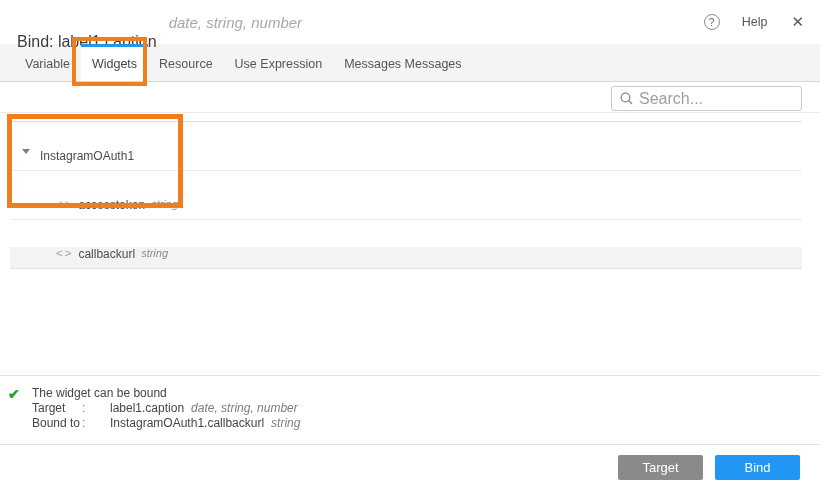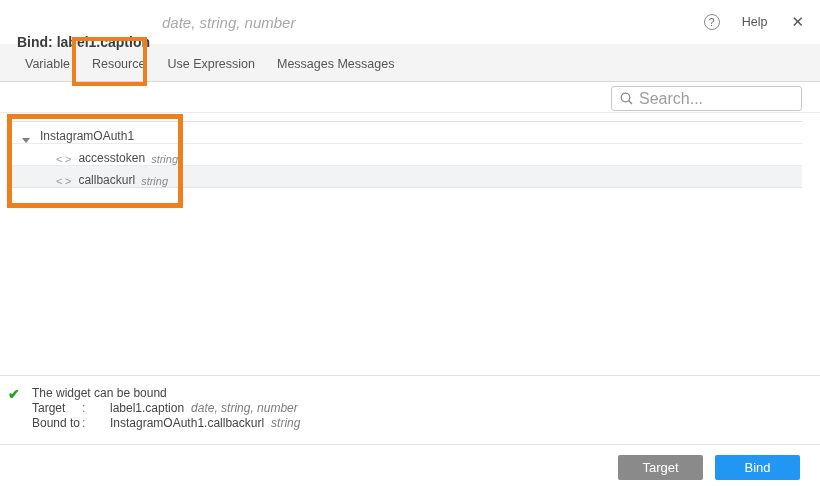--- a/index.html
+++ b/index.html
@@ -11,21 +11,21 @@
     background: #fff;
     overflow: hidden;
   }
 
   
   .header {
     height: 44px;
     display: flex; align-items: center;
     padding: 0 16px 0 17px;
   }
-  .title { font-size: 14px; font-weight: bold; color: #3c3c3c; margin-top: 40px; }
+  .title { font-size: 16px; font-weight: normal; color: #3c3c3c; margin-top: 40px; }
   .subtitle { font-size: 15px; font-style: italic; color: #a8a8a8; margin-left: 12px; }
   .header-right { margin-left: auto; display: flex; align-items: center; }
   .help-icon {
     width: 16px; height: 16px; border: 1px solid #8c8c8c; border-radius: 50%;
     font-size: 10.5px; color: #6e6e6e; text-align: center; line-height: 14px;
     display: inline-block;
   }
   .help-label { font-size: 12.5px; color: #555; margin-left: 22px; }
   .close-icon { font-size: 15px; color: #555; margin-left: 24px; cursor: pointer; }
 
@@ -72,24 +72,25 @@
     font-size: 16px; color: #444;
     margin-left: 6px; width: 150px; background: transparent;
   }
   .search-input::placeholder { color: #9e9e9e; }
 
   
   .tree-area { position: relative; height: 254px; }
   .tree-list { margin: 8px 18px 0 10px; border-top: 1px solid #e0e0e0; }
   .tree-row {
     height: 22px;
-    display: flex; align-items: flex-end;
+    display: flex; align-items: flex-start;
     border-bottom: 1px solid #e9ebec;
     font-size: 12px; color: #4d4d4d;
     cursor: pointer;
+    margin-top: 27px;
   }
   .tree-row.parent { padding-left: 12px; }
   .tree-row.child { padding-left: 46px; }
   .tree-row.selected { background: #f1f3f4; border-bottom: 1px solid #e0e2e3; }
   .caret-down {
     width: 0; height: 0;
     border-left: 4.5px solid transparent;
     border-right: 4.5px solid transparent;
     border-top: 5.5px solid #7f7f7f;
     display: inline-block;
@@ -148,20 +149,21 @@
     <span class="subtitle">date, string, number</span>
     <div class="header-right">
       <span class="help-icon">?</span>
       <span class="help-label">Help</span>
       <span class="close-icon">✕</span>
     </div>
   </div>
 
   <div class="tabbar">
     <div class="tab">Variable</div>
+    <div class="tab active">Widgets</div>
     <div class="tab">Resource</div>
     <div class="tab">Use Expression</div>
     <div class="tab">Messages Messages</div>
   </div>
 
   <div class="toolbar">
     <div class="search-box">
       <svg width="13" height="13" viewBox="0 0 13 13">
         <circle cx="5.5" cy="5.5" r="4.3" fill="none" stroke="#8a8a8a" stroke-width="1.3"></circle>
         <line x1="8.8" y1="8.8" x2="12" y2="12" stroke="#8a8a8a" stroke-width="1.3"></line>

